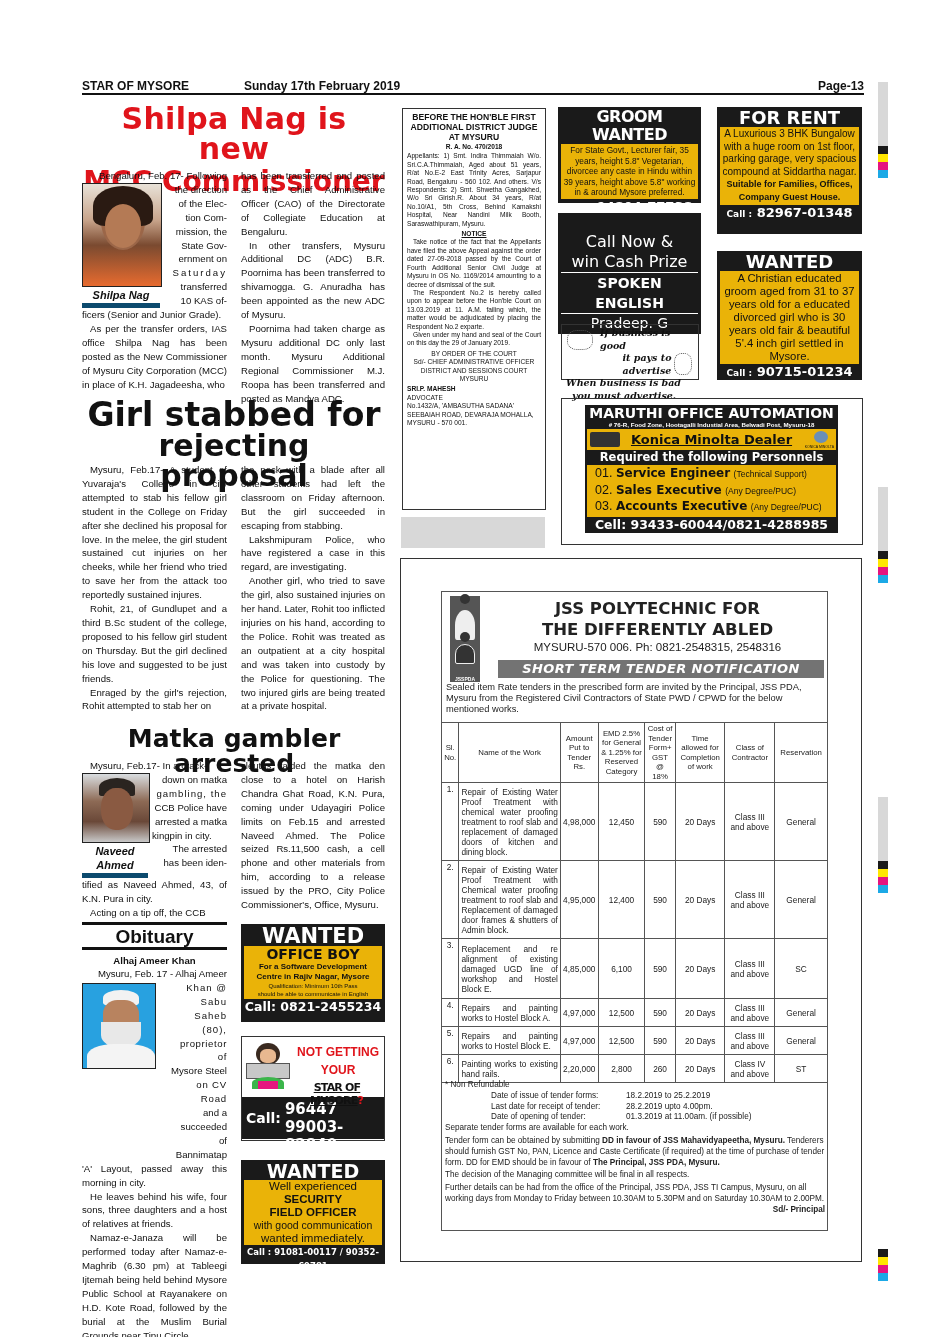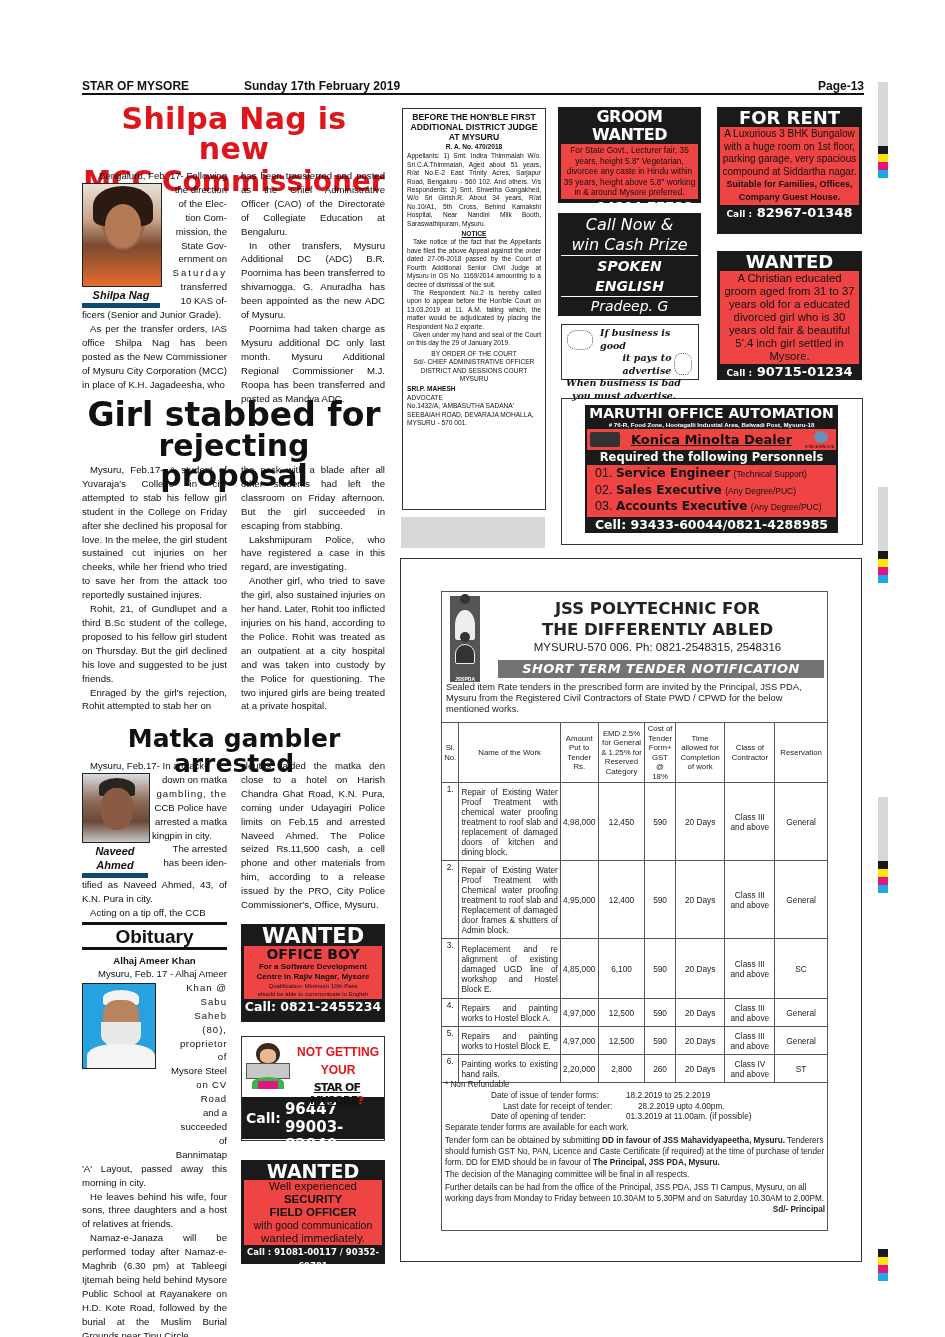--- a/index.html
+++ b/index.html
@@ -9,21 +9,21 @@
   .masthead .paper { position: absolute; left: 0; top: 0; }
   .masthead .date { position: absolute; left: 162px; top: 0; }
   .masthead .page { position: absolute; right: 0; top: 0; }
   .red-head { color: #e0141b; font-family: "DejaVu Sans", sans-serif; font-weight: bold; text-align: center; line-height: 1; }
   .blk-head { color: #111; font-family: "DejaVu Sans", sans-serif; font-weight: bold; text-align: center; line-height: 1; }
   .col { font-size: 9.6px; line-height: 13.9px; text-align: justify; }
   .col p { text-indent: 8px; }
   .photo { border: 1px solid #222; }
   .caption { font-size: 11px; font-weight: bold; font-style: italic; text-align: center; border-bottom: 5px solid #0c4a6e; }
   .ad-black { background: #1a1a1a; color: #fff; }
-  .ad-inner { background: #ef4444; color: #111; text-align: center; }
+  .ad-inner { background: #eab308; color: #111; text-align: center; }
   .call-line { color: #fff; font-weight: bold; text-align: center; font-family: "DejaVu Sans", sans-serif; }
   .call-line small { font-size: 9px; }
   .box { border: 1.5px solid #333; }
   .tbl { border-collapse: collapse; font-size: 8.3px; color: #222; }
   .tbl th, .tbl td { border: 1px solid #555; padding: 1px 2px; vertical-align: middle; }
   .tbl th { font-weight: normal; text-align: center; font-size: 7.8px; line-height: 9.5px; }
   .tbl td.num { text-align: center; }
   .tbl td.work { text-align: justify; line-height: 10px; }
   .cmyk { width: 10px; }
   .cmyk .gray { background: #d8d8d8; }
@@ -229,21 +229,21 @@
 
 <div class="abs ad-black" style="left:717px;top:107px;width:145px;height:127px;padding:1px 3px;">
   <div style="font-size:18px;font-weight:bold;text-align:center;line-height:19px;font-family:'DejaVu Sans',sans-serif;">FOR RENT</div>
   <div class="ad-inner" style="font-size:10px;line-height:12.6px;padding:1px 2px;">
     <div>A Luxurious 3 BHK Bungalow with a huge room on 1st floor, parking garage, very spacious compound at Siddartha nagar.</div>
     <div style="font-weight:bold;font-size:9px;line-height:12.6px;">Suitable for Families, Offices, Company Guest House.</div>
   </div>
   <div class="call-line" style="font-size:13px;line-height:16px;"><small>Call :</small> <span>82967-01348</span></div>
 </div>
 
-<div class="abs ad-black" style="left:558px;top:213px;width:143px;height:103px;padding:1px 3px;text-align:center;font-family:'DejaVu Sans',sans-serif;font-style:italic;">
+<div class="abs ad-black" style="left:558px;top:213px;width:143px;height:121px;padding:18px 3px;text-align:center;font-family:'DejaVu Sans',sans-serif;">
   <div style="font-size:16px;line-height:21px;">Call Now &amp;</div>
   <div style="font-size:16px;line-height:20px;border-bottom:1px solid #fff;">win Cash Prize</div>
   <div style="font-size:14px;font-weight:bold;line-height:20px;border-bottom:1px solid #fff;">SPOKEN ENGLISH</div>
   <div style="font-size:14px;line-height:18px;">Pradeep. G</div>
   <div class="call-line" style="font-size:13px;line-height:16px;"><small>Call :</small> <span>99003-03012</span></div>
 </div>
 
 <div class="abs box" style="left:561px;top:324px;width:138px;height:56px;padding:2px 4px;font-family:'DejaVu Serif',serif;font-style:italic;font-weight:bold;font-size:9.5px;line-height:12.5px;">
   <div style="padding-left:34px;">If business is good</div>
   <div style="padding-left:34px;text-align:center;">it pays to advertise</div>
@@ -370,21 +370,21 @@
       </tr>
     </tbody>
   </table>
   <div style="position:absolute;left:3px;top:488px;width:380px;font-size:8.2px;line-height:10.8px;color:#222;">
     <div>* Non Refundable</div>
     <div style="display:flex;padding-left:46px;">
         <span style="width:135px;">Date of issue of tender forms:</span>
         <span>18.2.2019 to 25.2.2019</span>
       </div>
     <div style="display:flex;padding-left:46px;">
-        <span style="width:135px;margin-left:12px;">Last date for receipt of tender:</span>
+        <span style="width:135px;">Last date for receipt of tender:</span>
         <span>28.2.2019 upto 4.00pm.</span>
       </div>
     <div style="display:flex;padding-left:46px;">
         <span style="width:135px;">Date of opening of tender:</span>
         <span>01.3.2019 at 11.00am. (if possible)</span>
       </div>
     <div>Separate tender forms are available for each work.</div>
     <div style="margin-top:2px;"><span>Tender form can be obtained by submitting </span><b>DD in favour of JSS Mahavidyapeetha, Mysuru.</b><span> Tenderers should furnish GST No, PAN, Licence and Caste Certificate (if required) at the time of purchase of tender form. DD for EMD should be in favour of </span><b>The Principal, JSS PDA, Mysuru.</b></div>
     <div style="margin-top:2px;">The decision of the Managing committee will be final in all respects.</div>
     <div style="margin-top:2px;">Further details can be had from the office of the Principal, JSS PDA, JSS TI Campus, Mysuru, on all working days from Monday to Friday between 10.30AM to 5.30PM and on Saturday 10.30AM to 2.00PM.</div>

